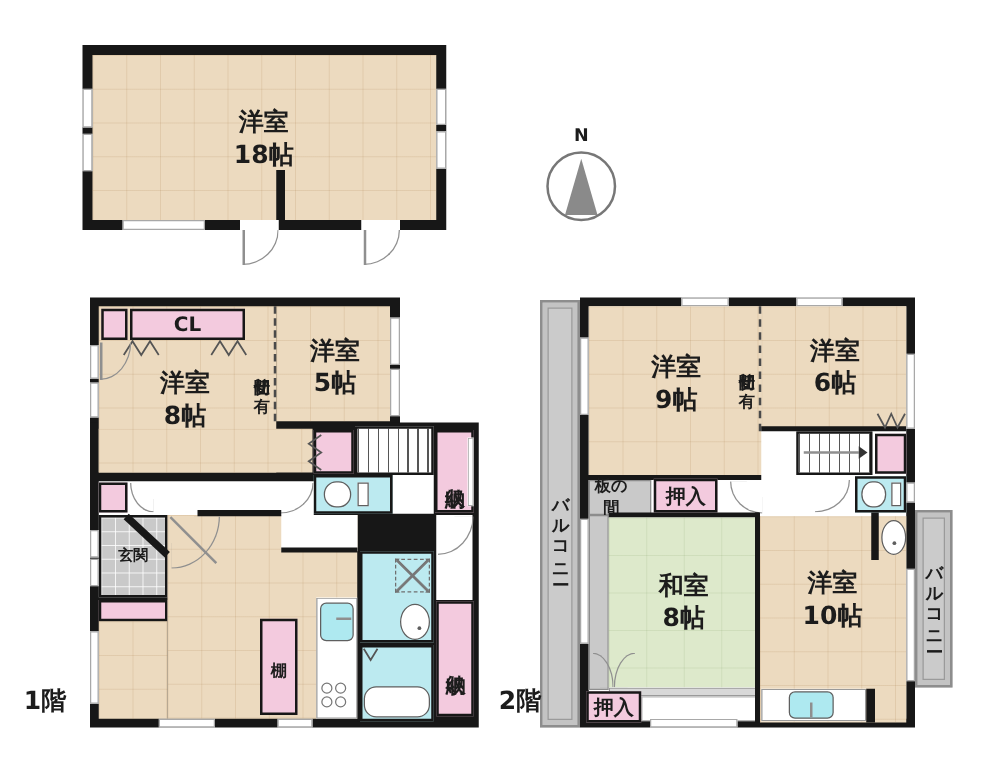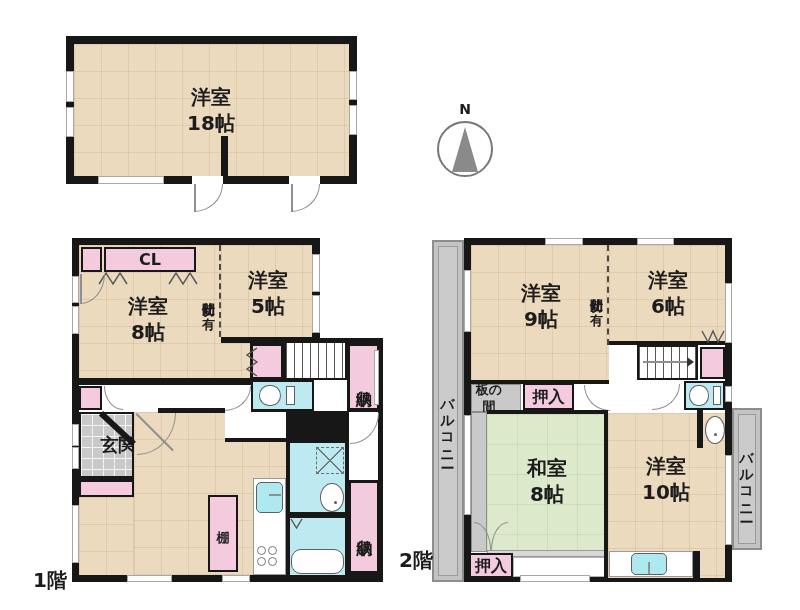--- a/index.html
+++ b/index.html
@@ -24,21 +24,21 @@
                      linear-gradient(90deg,rgba(255,255,255,.8) 1px,transparent 1px);
     background-size:11px 11px;border:2px solid #171717;box-sizing:border-box;}
   .balcony{position:absolute;background:#cbcbcb;border:2px solid #8d8d8d;box-sizing:border-box;
            box-shadow:inset 0 0 0 4px #c3c3c3, inset 0 0 0 5px #9a9a9a;}
   .grayfloor{position:absolute;background:#c9c9c9;border:1px solid #8d8d8d;box-sizing:border-box;}
   .fusuma{position:absolute;background:#d8d8d8;box-shadow:inset 0 0 0 1px #9a9a9a;}
   .label{position:absolute;display:flex;flex-direction:column;align-items:center;justify-content:center;
          text-align:center;font-weight:bold;color:#1c1c1c;line-height:1.32;}
   .vlabel{position:absolute;writing-mode:vertical-rl;text-orientation:upright;font-weight:bold;
           color:#1c1c1c;display:flex;align-items:center;justify-content:center;}
-  .fs20{font-size:20px;} .fs18{font-size:18px;padding-left:12px;} .fs16{font-size:16px;}
+  .fs20{font-size:20px;} .fs18{font-size:12px;} .fs16{font-size:16px;}
   .fs14{font-size:14px;} .fs13{font-size:13px;}
   .arc{position:absolute;border:1.5px solid #8f8f8f;box-sizing:border-box;background:transparent;}
   .arc.br{border-top:none;border-left:none;border-radius:0 0 100% 0;}
   .arc.bl{border-top:none;border-right:none;border-radius:0 0 0 100%;}
   .arc.tr{border-bottom:none;border-left:none;border-radius:0 100% 0 0;}
   .arc.tl{border-bottom:none;border-right:none;border-radius:100% 0 0 0;}
   .leaf{position:absolute;background:#8f8f8f;}
   .stairs{position:absolute;background:#fff;border:2px solid #171717;box-sizing:border-box;
     background-image:repeating-linear-gradient(90deg,#555 0,#555 1px,transparent 1px,transparent 8px);}
   .dashline{position:absolute;border-left:2px dashed #4a4a4a;}
@@ -259,16 +259,16 @@
 
   <div class="win" style="left:545px;top:238px;width:38px;height:7px;"></div>
   <div class="win" style="left:637px;top:238px;width:37px;height:7px;"></div>
   <div class="win" style="left:464px;top:270px;width:7px;height:62px;"></div>
   <div class="win" style="left:464px;top:415px;width:7px;height:100px;"></div>
   <div class="win" style="left:725px;top:283px;width:7px;height:60px;"></div>
   <div class="win" style="left:725px;top:386px;width:7px;height:16px;"></div>
   <div class="win" style="left:725px;top:455px;width:7px;height:90px;"></div>
   <div class="win" style="left:520px;top:575px;width:70px;height:7px;"></div>
 
-  <div class="label fs20" style="left:26px;top:546px;width:48px;height:28px;margin-top:20px;">1階</div>
+  <div class="label fs20" style="left:12px;top:546px;width:48px;height:28px;">1階</div>
   <div class="label fs20" style="left:392px;top:546px;width:48px;height:28px;">2階</div>
 
 </div>
 
 </body></html>

